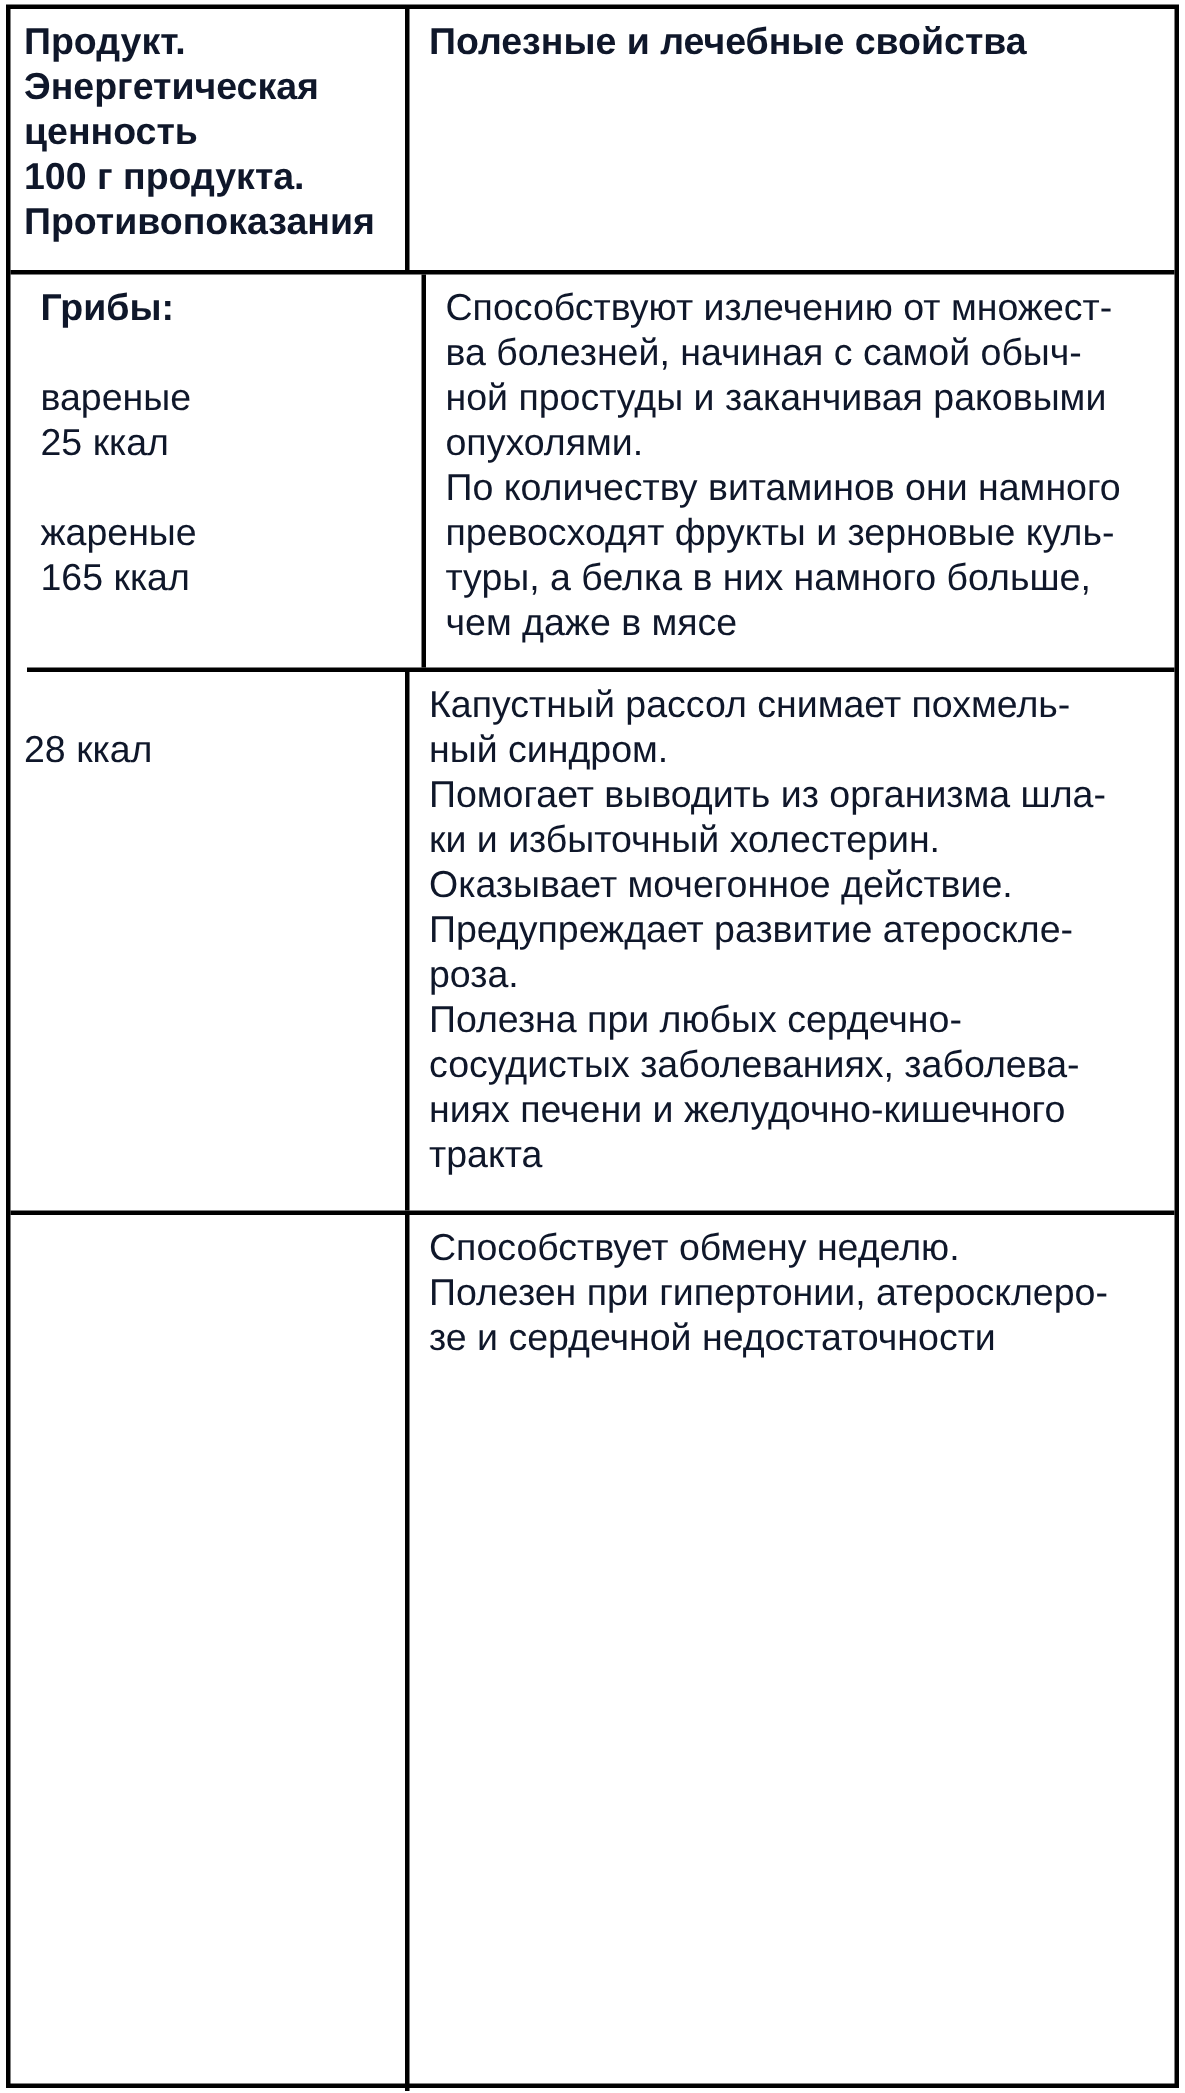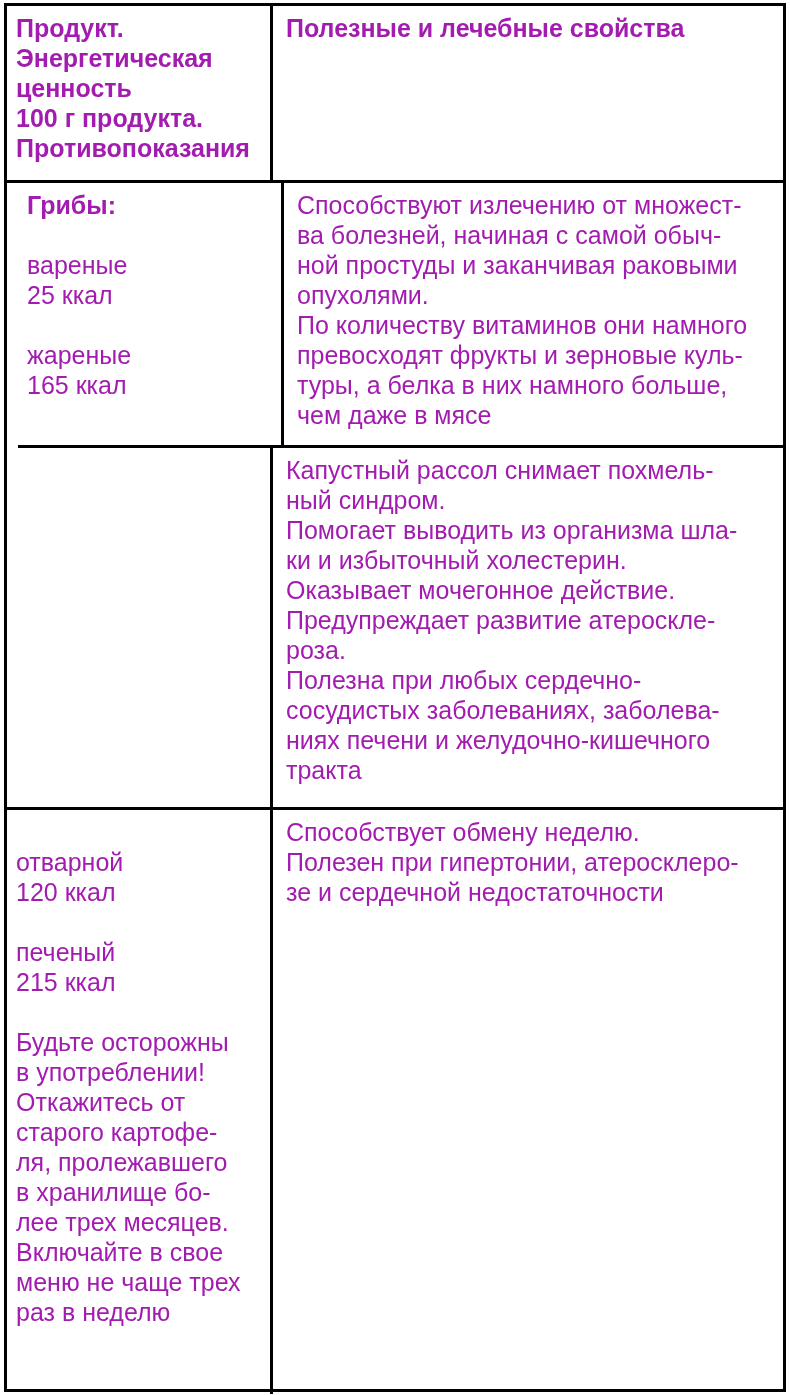--- a/index.html
+++ b/index.html
@@ -5,21 +5,21 @@
   html, body {
     margin: 0;
     padding: 0;
     background: #ffffff;
   }
   .page {
     width: 790px;
     height: 1395px;
     box-sizing: border-box;
     background: #ffffff;
-    color: #a21caf;
+    color: #0f172a;
     font-family: "Liberation Sans", sans-serif;
     padding: 3px 4px;
     overflow: hidden;
   }
   .food-table {
     width: 100%;
     height: 100%;
     box-sizing: border-box;
     border: 3px solid #000000;
     display: flex;
@@ -99,54 +99,39 @@
 опухолями.
 По количеству витаминов они намного
 превосходят фрукты и зерновые куль-
 туры, а белка в них намного больше,
 чем даже в мясе</div>
       </div>
     </div>
 
     <div class="t-row row-2">
       <div class="cell cell-left">
+        <div class="pre product-details">28 ккал</div>
       </div>
       <div class="cell cell-right">
         <div class="pre">Капустный рассол снимает похмель-
 ный синдром.
 Помогает выводить из организма шла-
 ки и избыточный холестерин.
 Оказывает мочегонное действие.
 Предупреждает развитие атероскле-
 роза.
 Полезна при любых сердечно-
 сосудистых заболеваниях, заболева-
 ниях печени и желудочно-кишечного
 тракта</div>
       </div>
     </div>
 
     <div class="t-row row-3">
       <div class="cell cell-left">
-        <div class="pre product-details">отварной
-120 ккал
-
-печеный
-215 ккал
-
-Будьте осторожны
-в употреблении!
-Откажитесь от
-старого картофе-
-ля, пролежавшего
-в хранилище бо-
-лее трех месяцев.
-Включайте в свое
-меню не чаще трех
-раз в неделю</div>
       </div>
       <div class="cell cell-right">
         <div class="pre">Способствует обмену неделю.
 Полезен при гипертонии, атеросклеро-
 зе и сердечной недостаточности</div>
       </div>
     </div>
 
   </div>
 </div>

